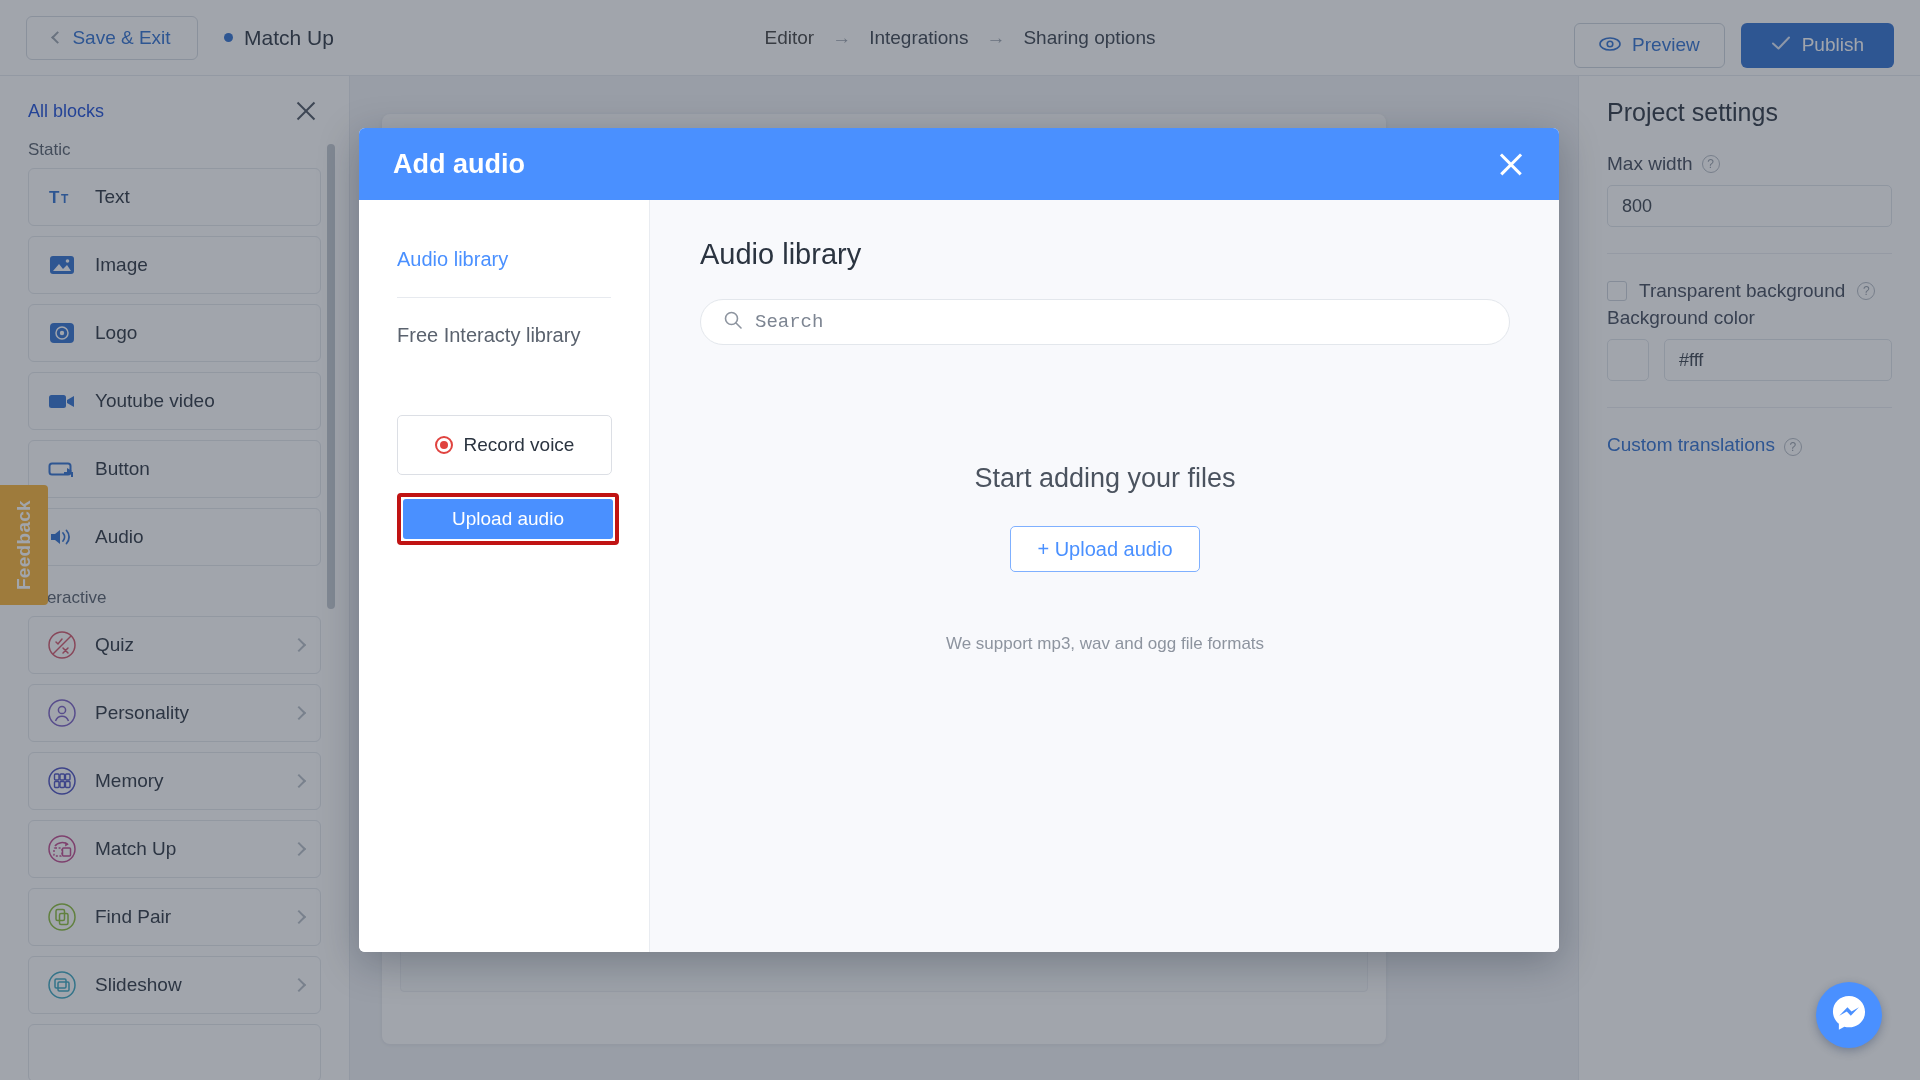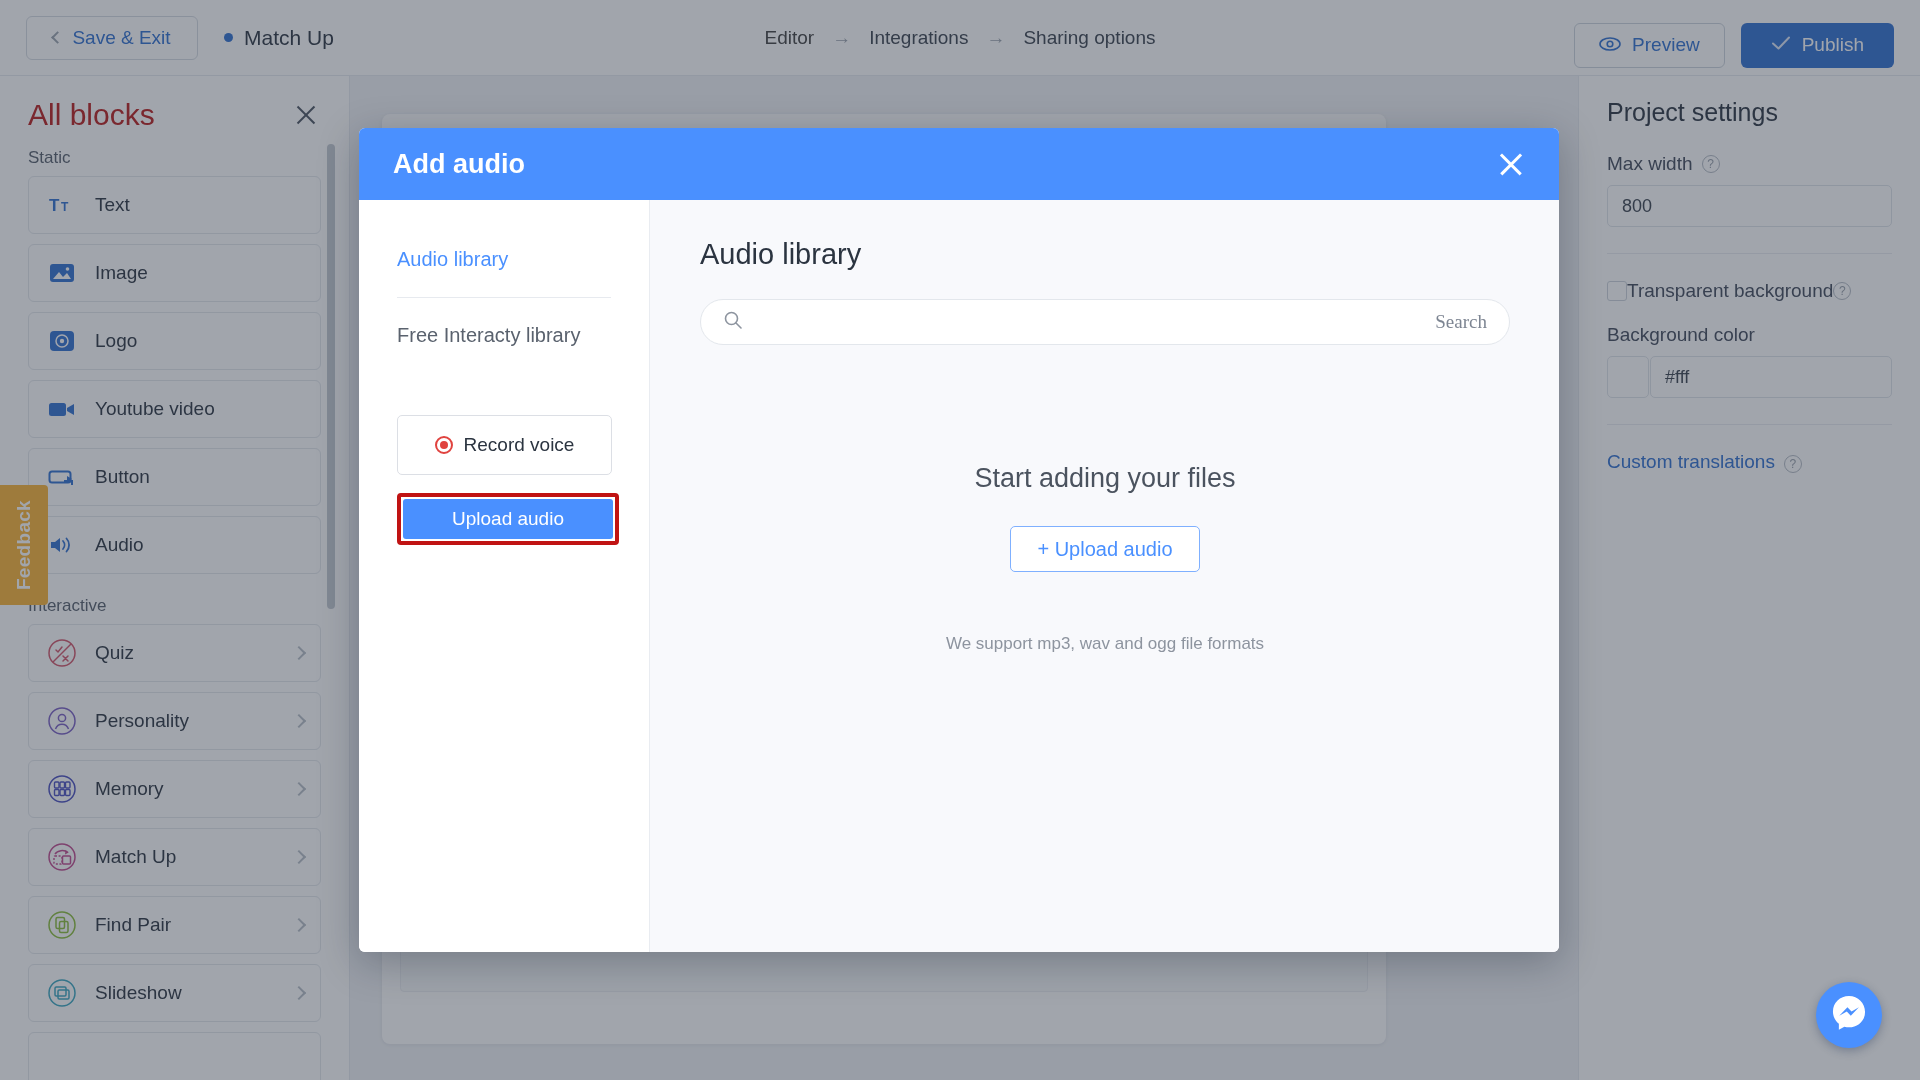--- a/index.html
+++ b/index.html
@@ -71,21 +71,21 @@
   
   .left-panel {
     position: absolute; left: 0; top: 76px; width: 350px; height: 1004px;
     background: #ffffff; overflow: hidden;
     border-right: 1px solid #e6e9ee;
   }
   .lp-head {
     display: flex; align-items: center; justify-content: space-between;
     padding: 22px 30px 4px 28px;
   }
-  .lp-title { font-size: 30px; color: #b91c1c; }
+  .lp-title { font-size: 18px; color: #1d4ed8; }
   .lp-close { width: 26px; height: 26px; position: relative; cursor: pointer; }
   .lp-close:before, .lp-close:after {
     content: ""; position: absolute; left: 1px; top: 12px;
     width: 24px; height: 2px; background: #4a5360;
   }
   .lp-close:before { transform: rotate(45deg); }
   .lp-close:after  { transform: rotate(-45deg); }
 
   .lp-section { font-size: 17px; color: #555e6b; padding: 12px 28px 8px 28px; }
 
@@ -168,26 +168,26 @@
     font-size: 12px; display: flex; align-items: center; justify-content: center;
     cursor: pointer;
   }
   .rp-input {
     width: 100%; height: 42px;
     border: 1px solid #dfe3e9; border-radius: 5px;
     padding: 0 14px; font-size: 18px; color: #3a424e;
     font-family: "Liberation Sans", sans-serif; background: #fff;
   }
   .rp-divider { height: 1px; background: #e9ecf1; margin: 26px 0; }
-  .rp-check-row { display: flex; align-items: center; margin-bottom: 22px; }
+  .rp-check-row { display: flex; align-items: center; gap: 12px; margin-bottom: 5px; }
   .rp-checkbox {
     width: 20px; height: 20px; border: 1px solid #ccd2da; border-radius: 3px;
     background: #fff; cursor: pointer;
   }
-  .rp-color-row { display: flex; align-items: center; gap: 1px; }
+  .rp-color-row { display: flex; align-items: center; gap: 15px; }
   .rp-swatch {
     width: 42px; height: 42px; border: 1px solid #dfe3e9; border-radius: 5px;
     background: #fff; cursor: pointer; flex: none;
   }
   .rp-link {
     font-size: 19px; color: #2f6fd0; display: flex; align-items: flex-end; gap: 9px;
     cursor: pointer;
   }
 
   
@@ -263,21 +263,21 @@
 
   .modal-main { flex: 1; background: #f8f9fc; padding: 38px 50px; }
   .main-title { font-size: 29px; color: #2b3440; margin-bottom: 28px; }
   .search-wrap {
     height: 46px; width: 810px;
     background: #fff; border: 1px solid #e3e7ec; border-radius: 24px;
     display: flex; align-items: center; gap: 12px; padding: 0 22px;
   }
   .search-wrap input {
     flex: 1; border: none; outline: none; font-size: 19px; color: #2b3440;
-    font-family: Liberation Serif, serif; background: transparent; text-align: right;
+    font-family: Liberation Mono, monospace; background: transparent;
   }
   .search-wrap input::placeholder { color: #7d8592; }
 
   .empty-state {
     margin-top: 118px; display: flex; flex-direction: column;
     align-items: center; width: 810px;
   }
   .empty-title { font-size: 27px; color: #4b535f; }
   .empty-upload {
     margin-top: 32px;

